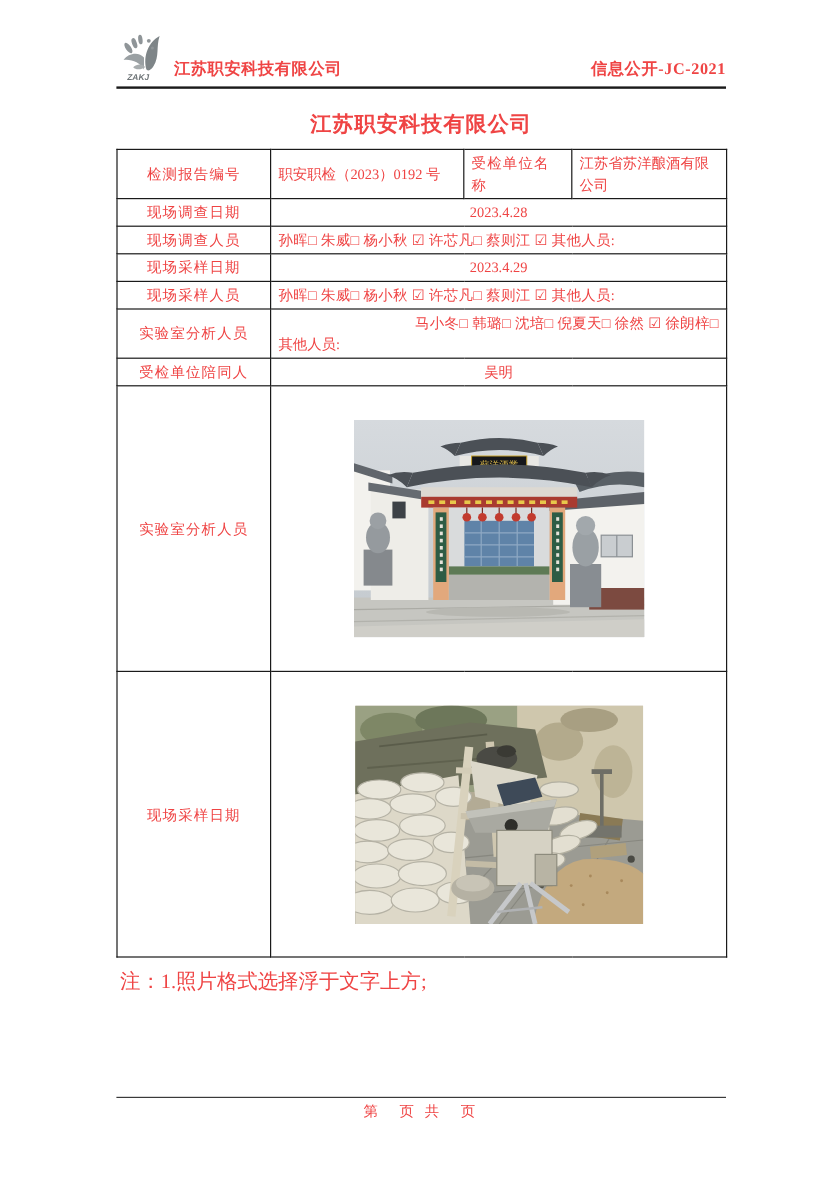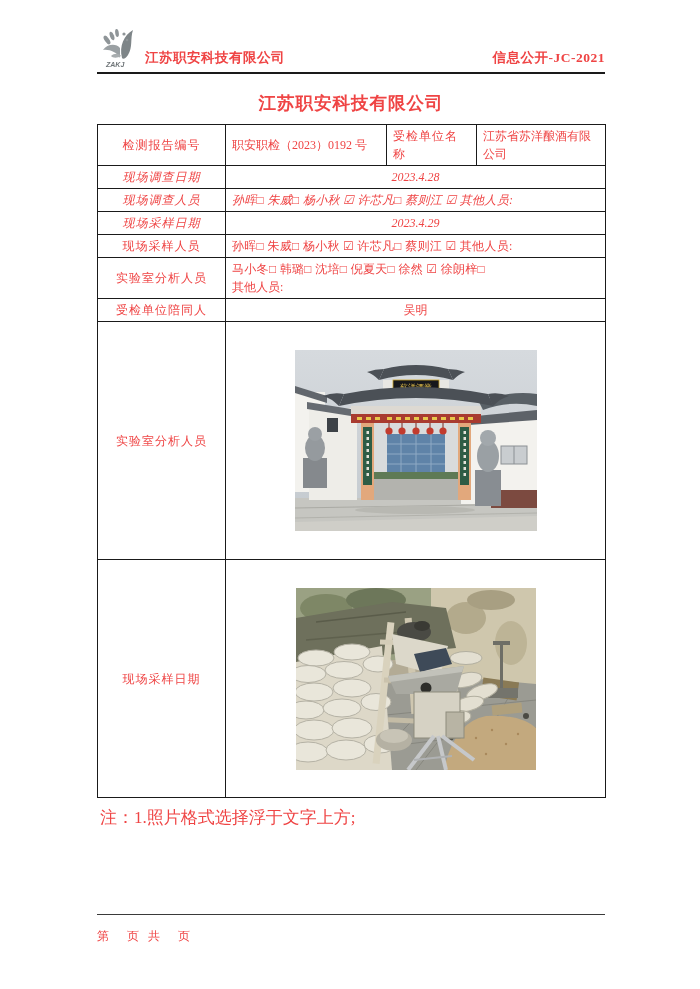--- a/index.html
+++ b/index.html
@@ -19,29 +19,29 @@
   
   .title{text-align:center;font-weight:bold;font-size:17.5px;margin:17px 0 9px 0;letter-spacing:1px;}
   
   table.form{border-collapse:collapse;table-layout:fixed;width:508px;font-size:12px;}
   table.form td{border:1px solid #1a1a1a;vertical-align:middle;padding:2px 6px;word-break:break-all;line-height:1.5;}
   td.lbl{text-align:center;padding:2px 1px;letter-spacing:1px;}
   td.lbl2{text-align:left;padding-left:8px;letter-spacing:1px;}
   td.val{text-align:left;padding-left:7px;}
   td.ctr{text-align:center;}
   td.photo-cell{padding:0;text-align:center;}
-  tr.h38{height:38px;} tr.h19{height:19px;} tr.h18{height:18px;font-style:italic;}
+  tr.h38{height:38px;} tr.h19{height:19px;} tr.h18{height:18px;}
   tr.h40{height:40px;} tr.h20{height:20px;} tr.h238{height:238px;}
-  .members{letter-spacing:.3px;}
+  .members{letter-spacing:.3px;text-align:right;}
   svg.photo{display:block;margin:0 auto;}
   
   .note{font-size:17px;margin-top:8px;padding-left:3px;}
   .footer{position:absolute;left:97px;top:914px;width:508px;}
   .footer-rule{height:1px;background:#3a3a3a;}
-  .pagenum{font-size:12px;margin-top:13px;letter-spacing:3px;}
+  .pagenum{text-align:center;font-size:12px;margin-top:3px;letter-spacing:3px;}
 </style>
 </head>
 <body>
 
 <div class="page">
   <div class="content">
 
     <div class="hdr">
       <div class="hdr-left">
         <svg class="logo" viewBox="0 0 46 42">

